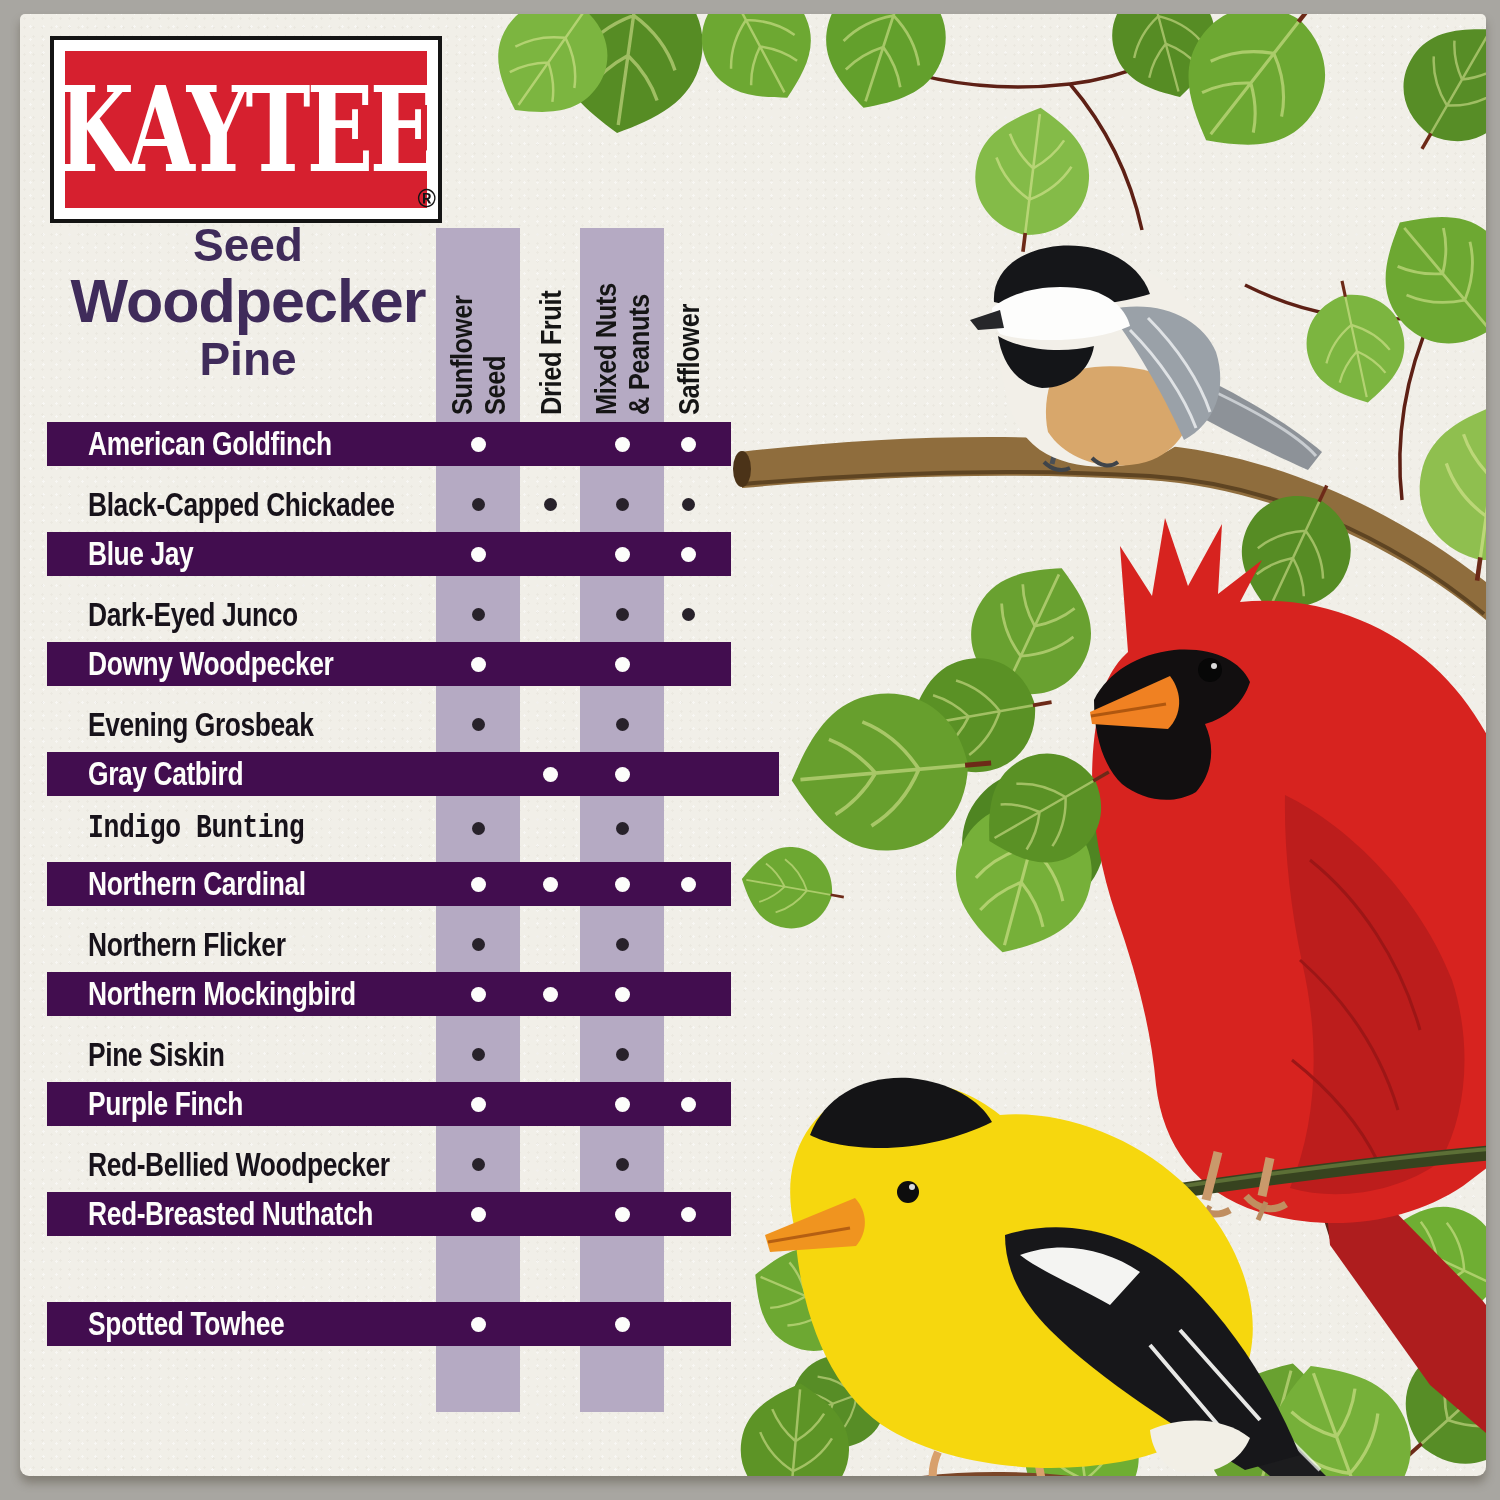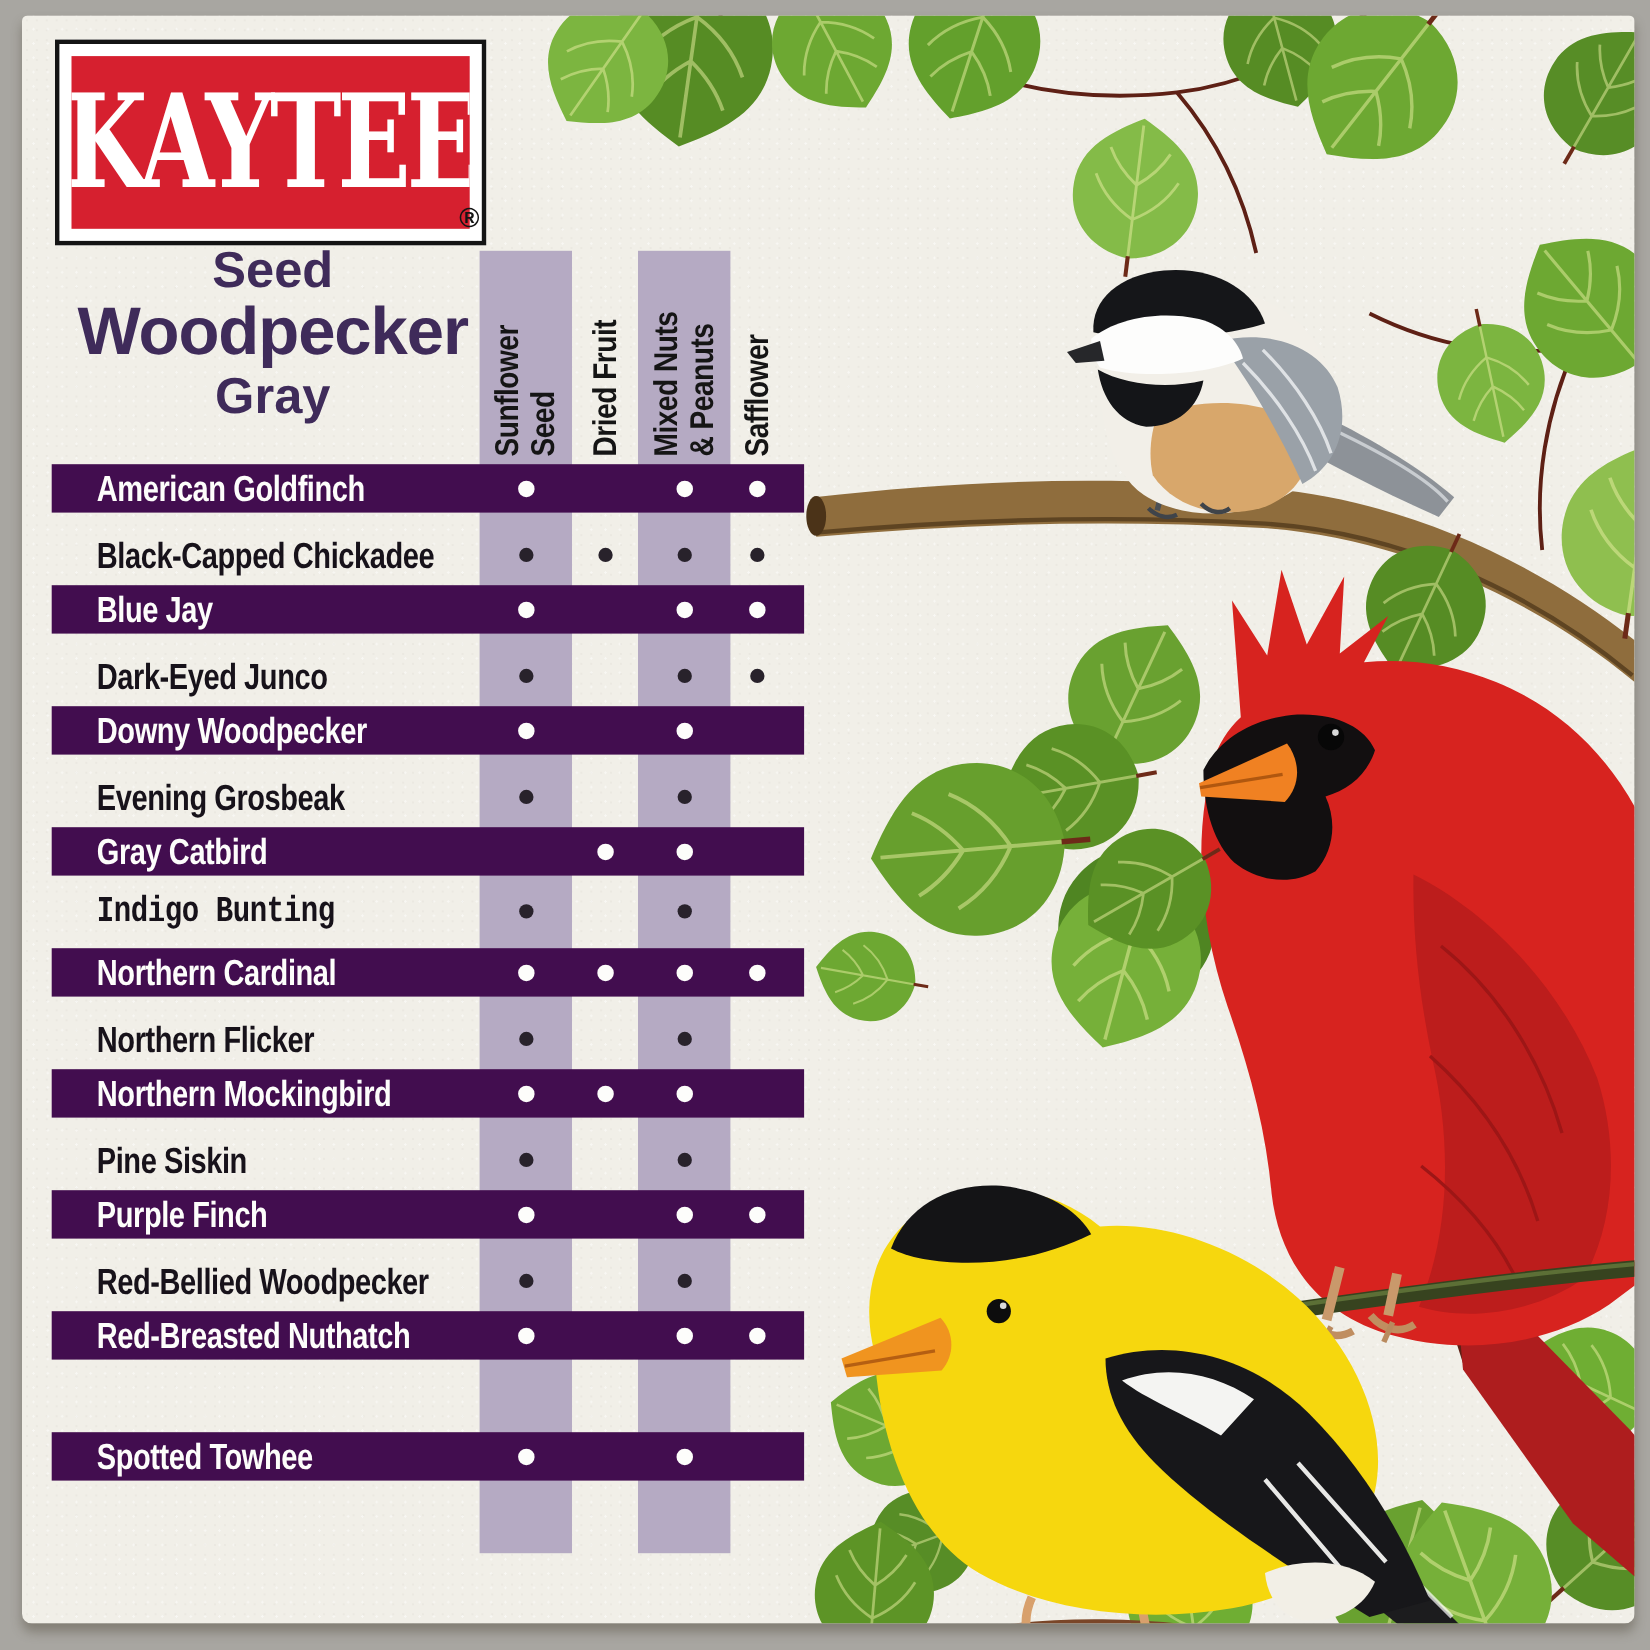--- a/index.html
+++ b/index.html
@@ -196,21 +196,21 @@
   <div class="logo">
     <div class="logo-red">
       <span class="logo-text">KAYTEE</span>
     </div>
     <span class="logo-reg">®</span>
   </div>
 
   <div class="title">
     <div class="t1">Seed</div>
     <div class="t2">Woodpecker</div>
-    <div class="t3">Gray</div>
+    <div class="t3">Pine</div>
   </div>
 
   <div id="stripes">
       <div class="stripe" style="left: 416px;"></div>
       <div class="stripe" style="left: 560px;"></div>
     </div>
   <div id="colheads">
       <div class="colhead" style="left: 348px; top: 247px;">
         <span class="line">Sunflower</span>
         <span class="line">Seed</span>
@@ -258,21 +258,21 @@
         <div class="rowbar"></div>
         <span class="birdlab">Downy Woodpecker</span>
         <span class="dot" style="left: 423.5px;"></span>
         <span class="dot" style="left: 567.5px;"></span>
       </div>
       <div class="row plain" style="top: 275px;">
         <span class="birdlab">Evening Grosbeak</span>
         <span class="dot" style="left: 424.5px;"></span>
         <span class="dot" style="left: 568.5px;"></span>
       </div>
-      <div class="row hl" style="top: 330px;">
+      <div class="row hl" style="top: 330px; padding-left: 48px;">
         <div class="rowbar"></div>
         <span class="birdlab">Gray Catbird</span>
         <span class="dot" style="left: 495.5px;"></span>
         <span class="dot" style="left: 567.5px;"></span>
       </div>
       <div class="row plain" style="top: 379px; font-family: Liberation Mono, monospace;">
         <span class="birdlab">Indigo Bunting</span>
         <span class="dot" style="left: 424.5px;"></span>
         <span class="dot" style="left: 568.5px;"></span>
       </div>

